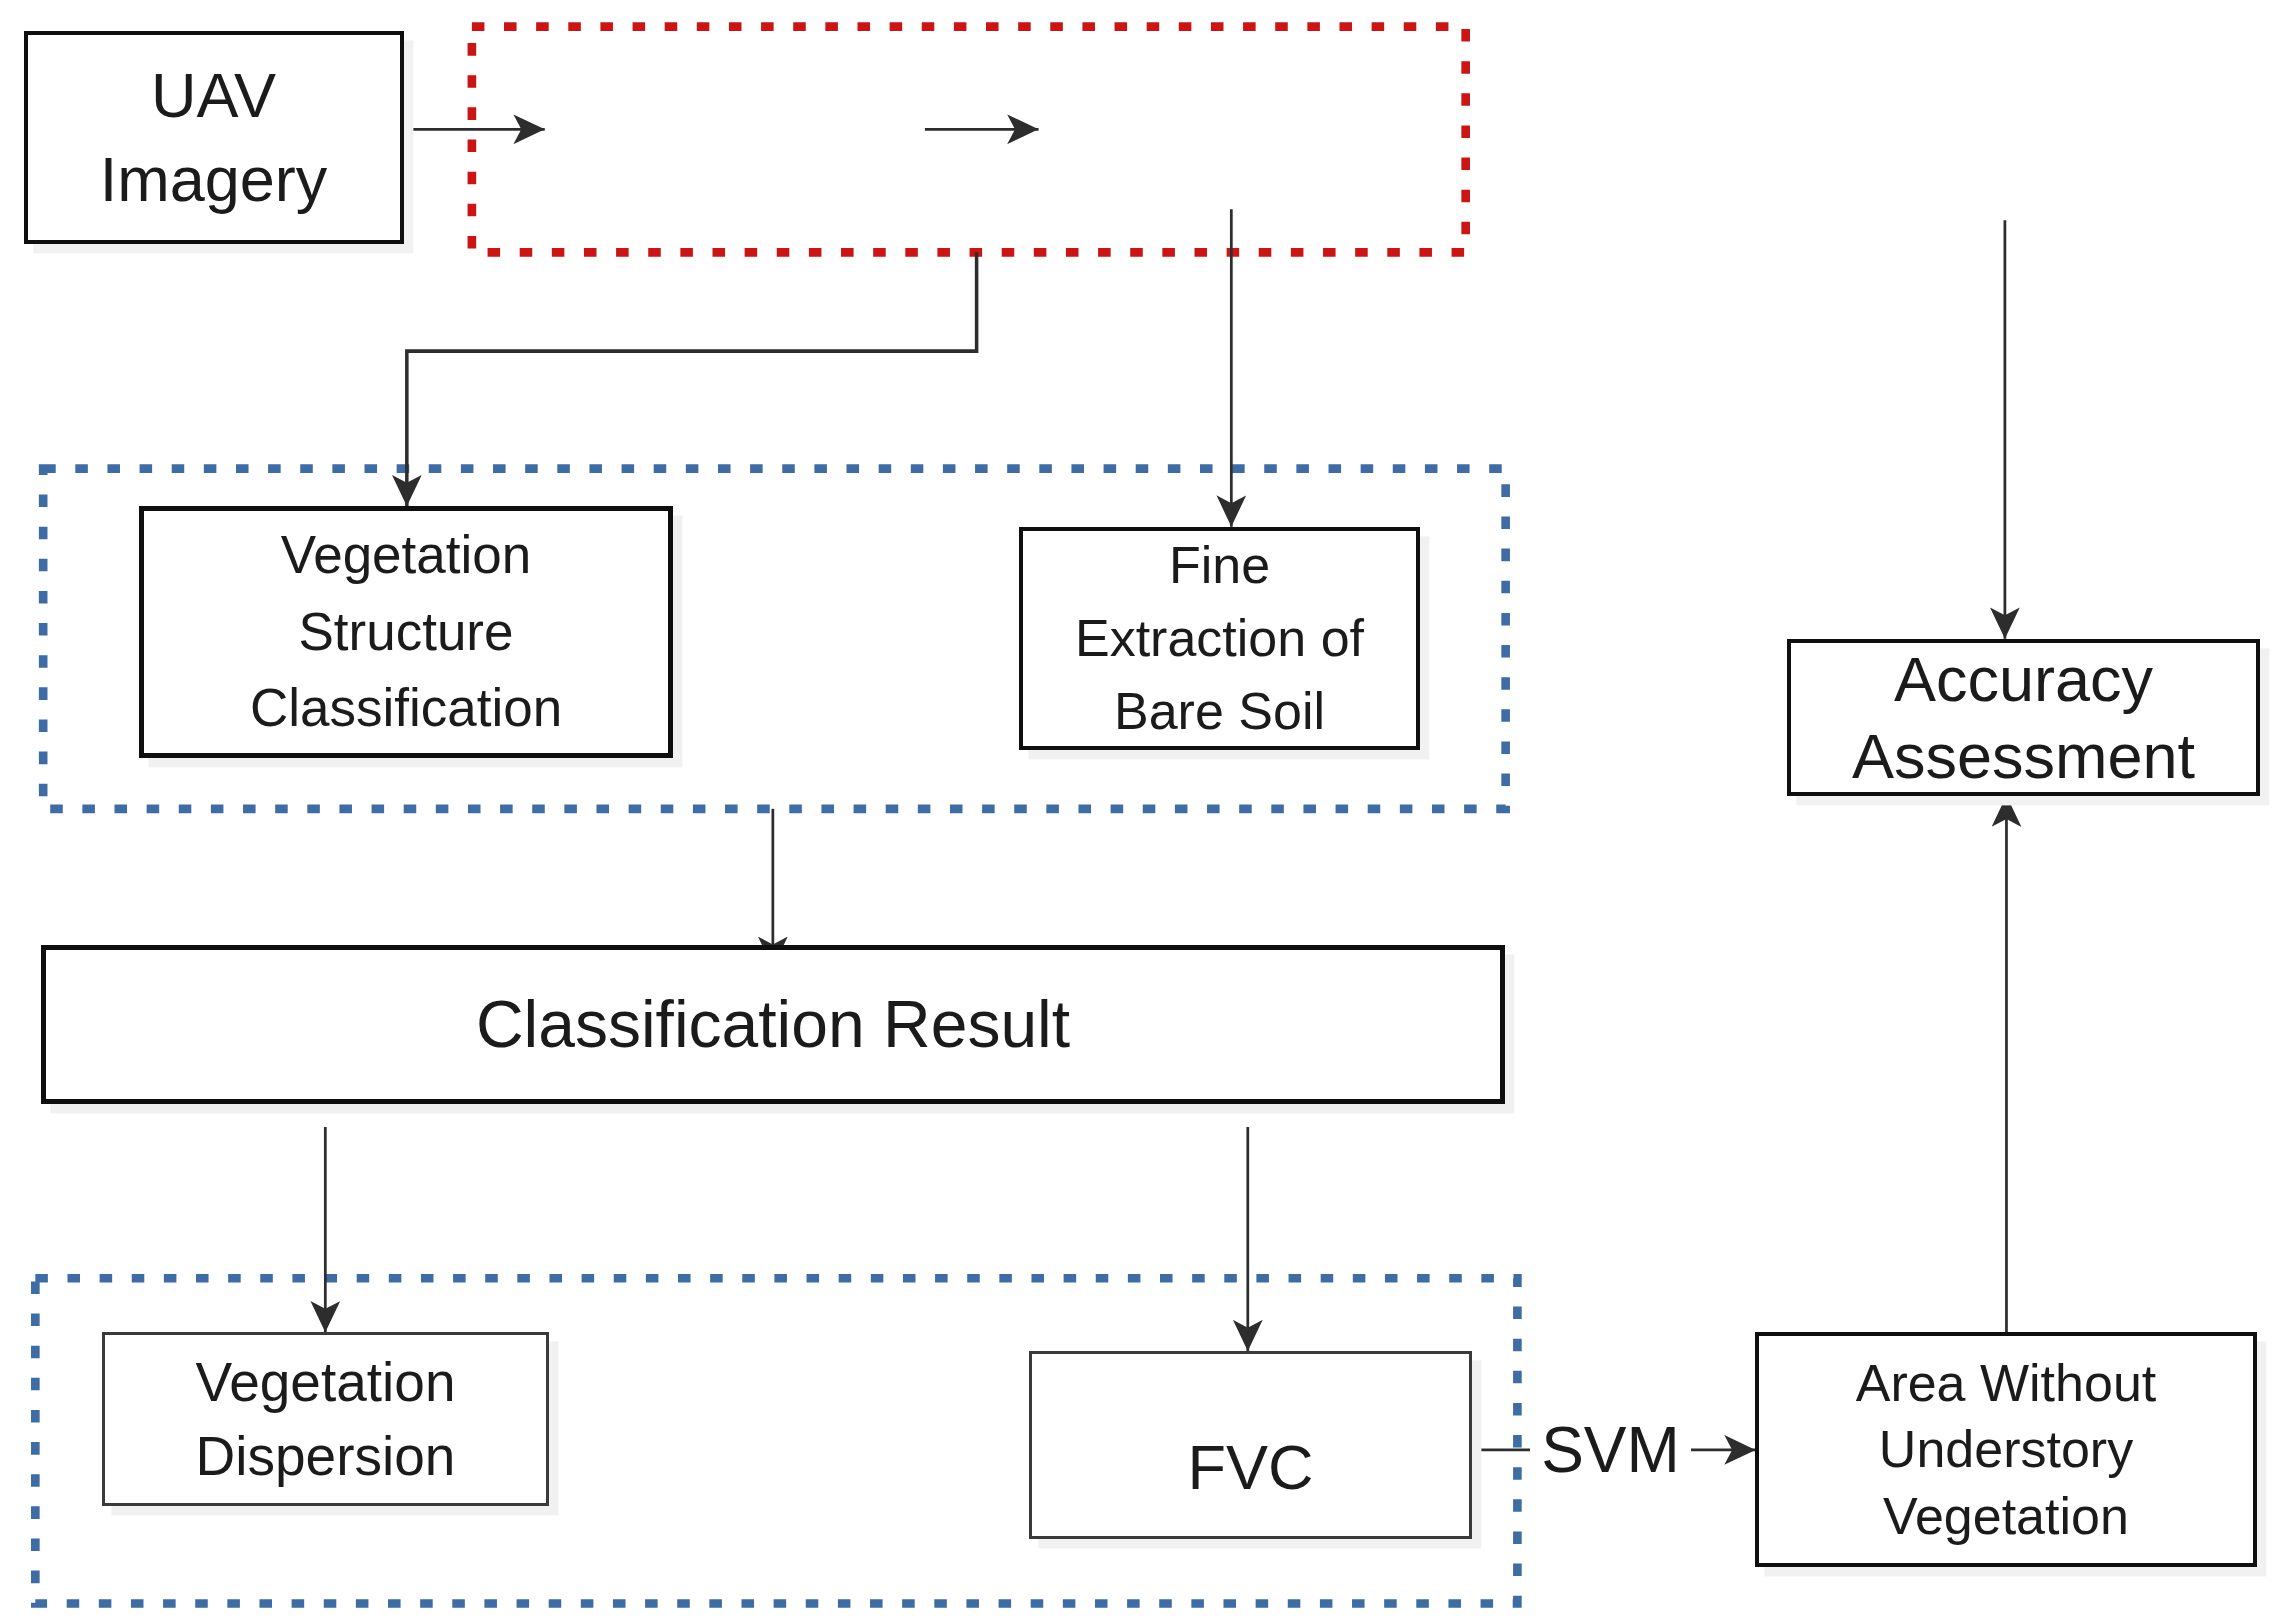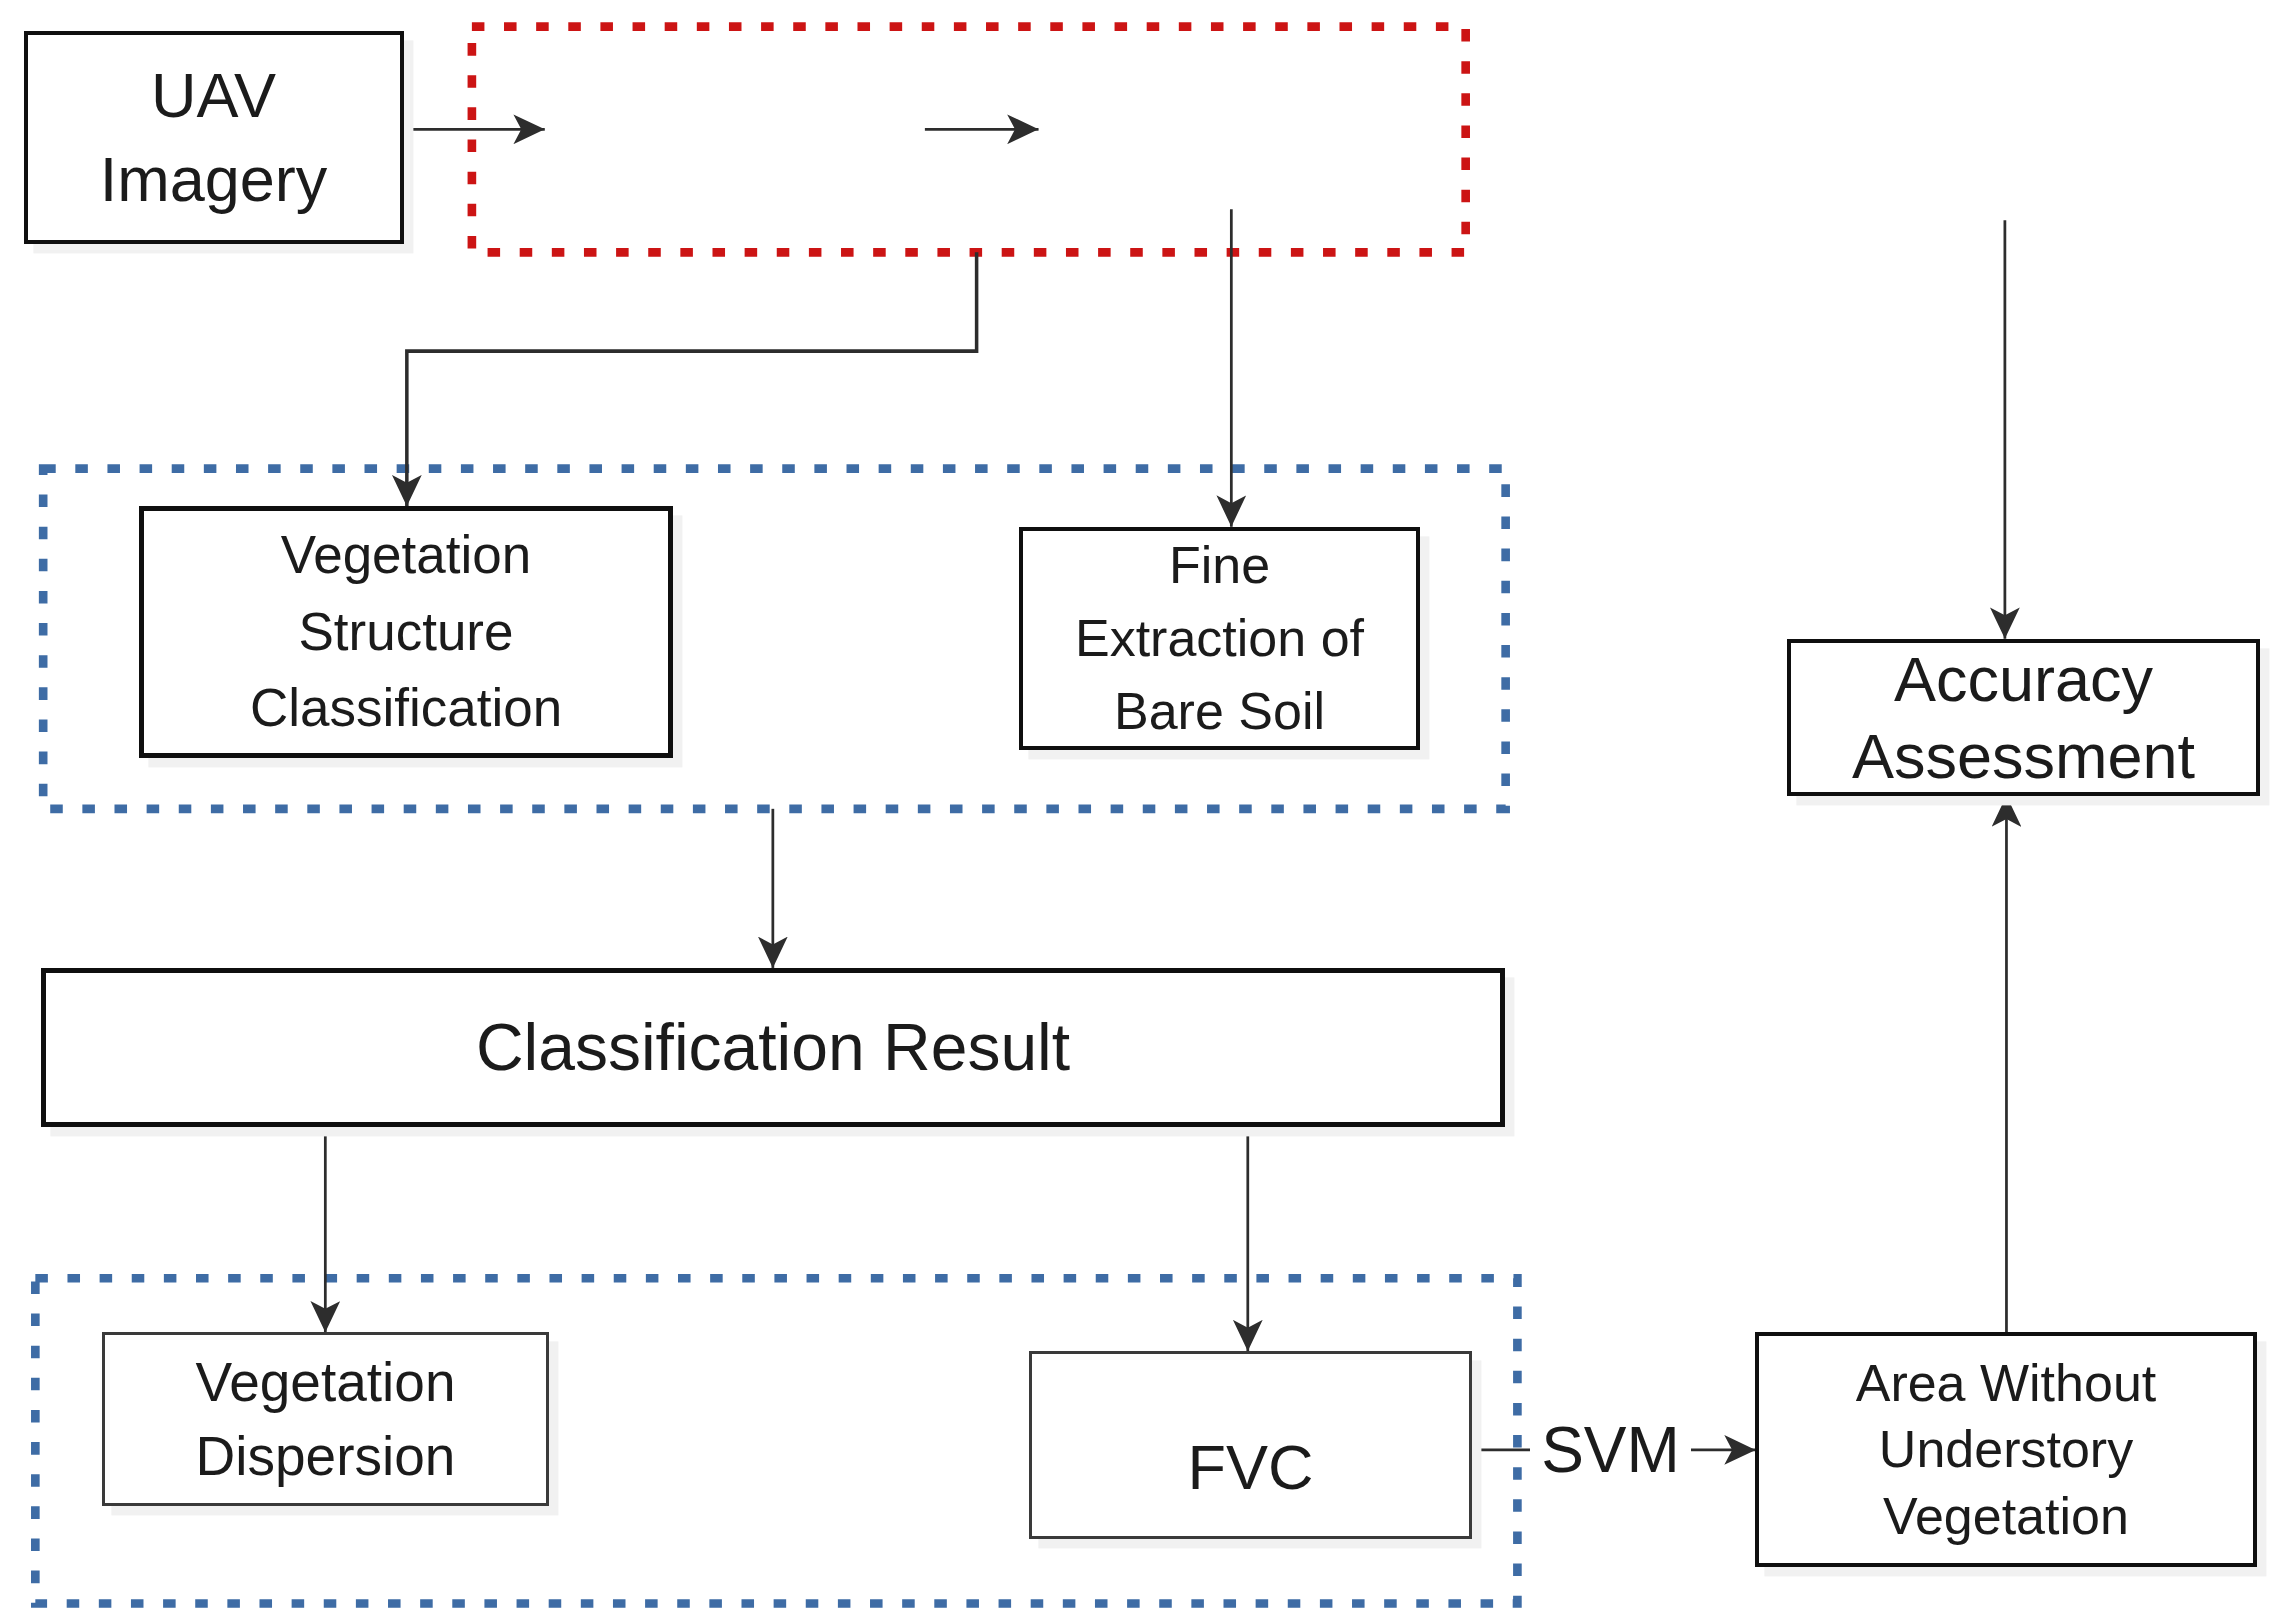--- a/index.html
+++ b/index.html
@@ -50,21 +50,21 @@
   .n-dom{left:1038px;top:49px;width:386px;height:161px;}
   .n-dom .lbl{font-size:69px;}
   .n-ground{left:1768px;top:54px;width:474px;height:166px;}
   .n-ground .lbl{font-size:69px;}
   .n-vsc{left:139px;top:506px;width:534px;height:252px;}
   .n-vsc .lbl{font-size:53px;line-height:1.45;}
   .n-fine{left:1019px;top:527px;width:401px;height:223px;}
   .n-fine .lbl{font-size:52px;line-height:1.4;}
   .n-accuracy{left:1779px;top:639px;width:473px;height:157px;margin-left:8px;}
   .n-accuracy .lbl{font-size:63px;line-height:1.22;}
-  .n-classification{left:41px;top:968px;width:1464px;height:159px;}
+  .n-classification{left:41px;top:945px;width:1464px;height:159px;}
   .n-classification .lbl{font-size:66px;}
   .n-vegdisp{left:102px;top:1332px;width:447px;height:174px;}
   .n-vegdisp .lbl{font-size:55px;line-height:1.35;}
   .n-fvc{left:1029px;top:1351px;width:443px;height:188px;}
   .n-fvc .lbl{font-size:63px;margin-top:46px;}
   .n-area{left:1755px;top:1332px;width:502px;height:235px;}
   .n-area .lbl{font-size:52px;line-height:1.28;}
 
   .edge-label{
     position:absolute;z-index:3;

